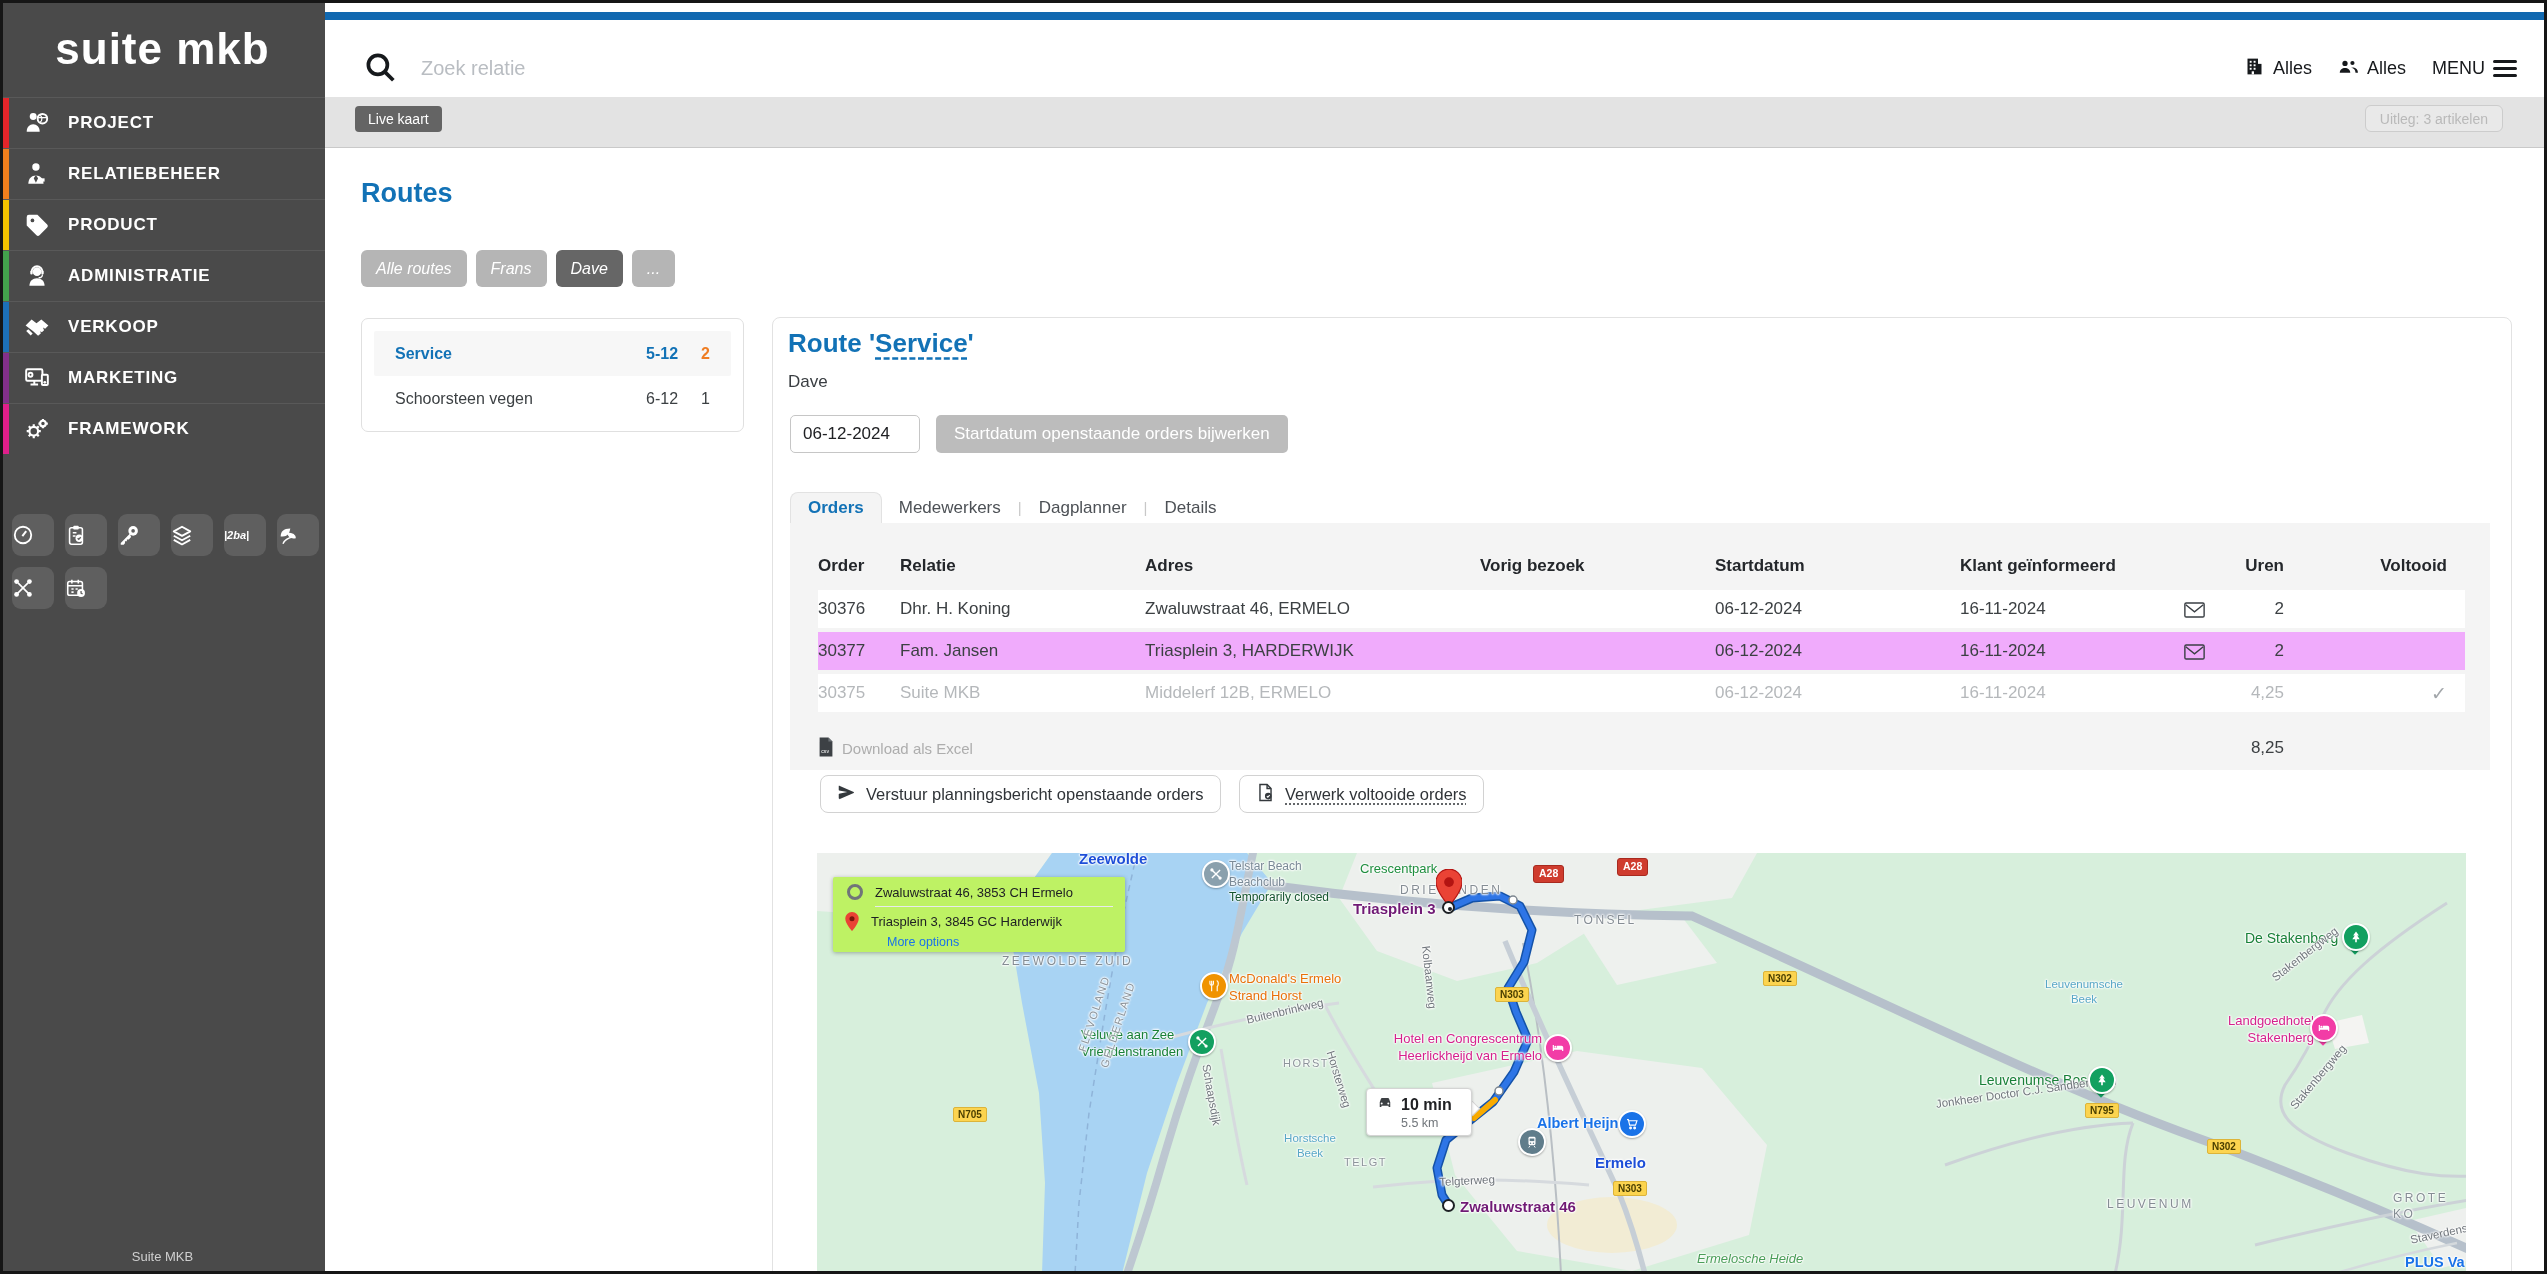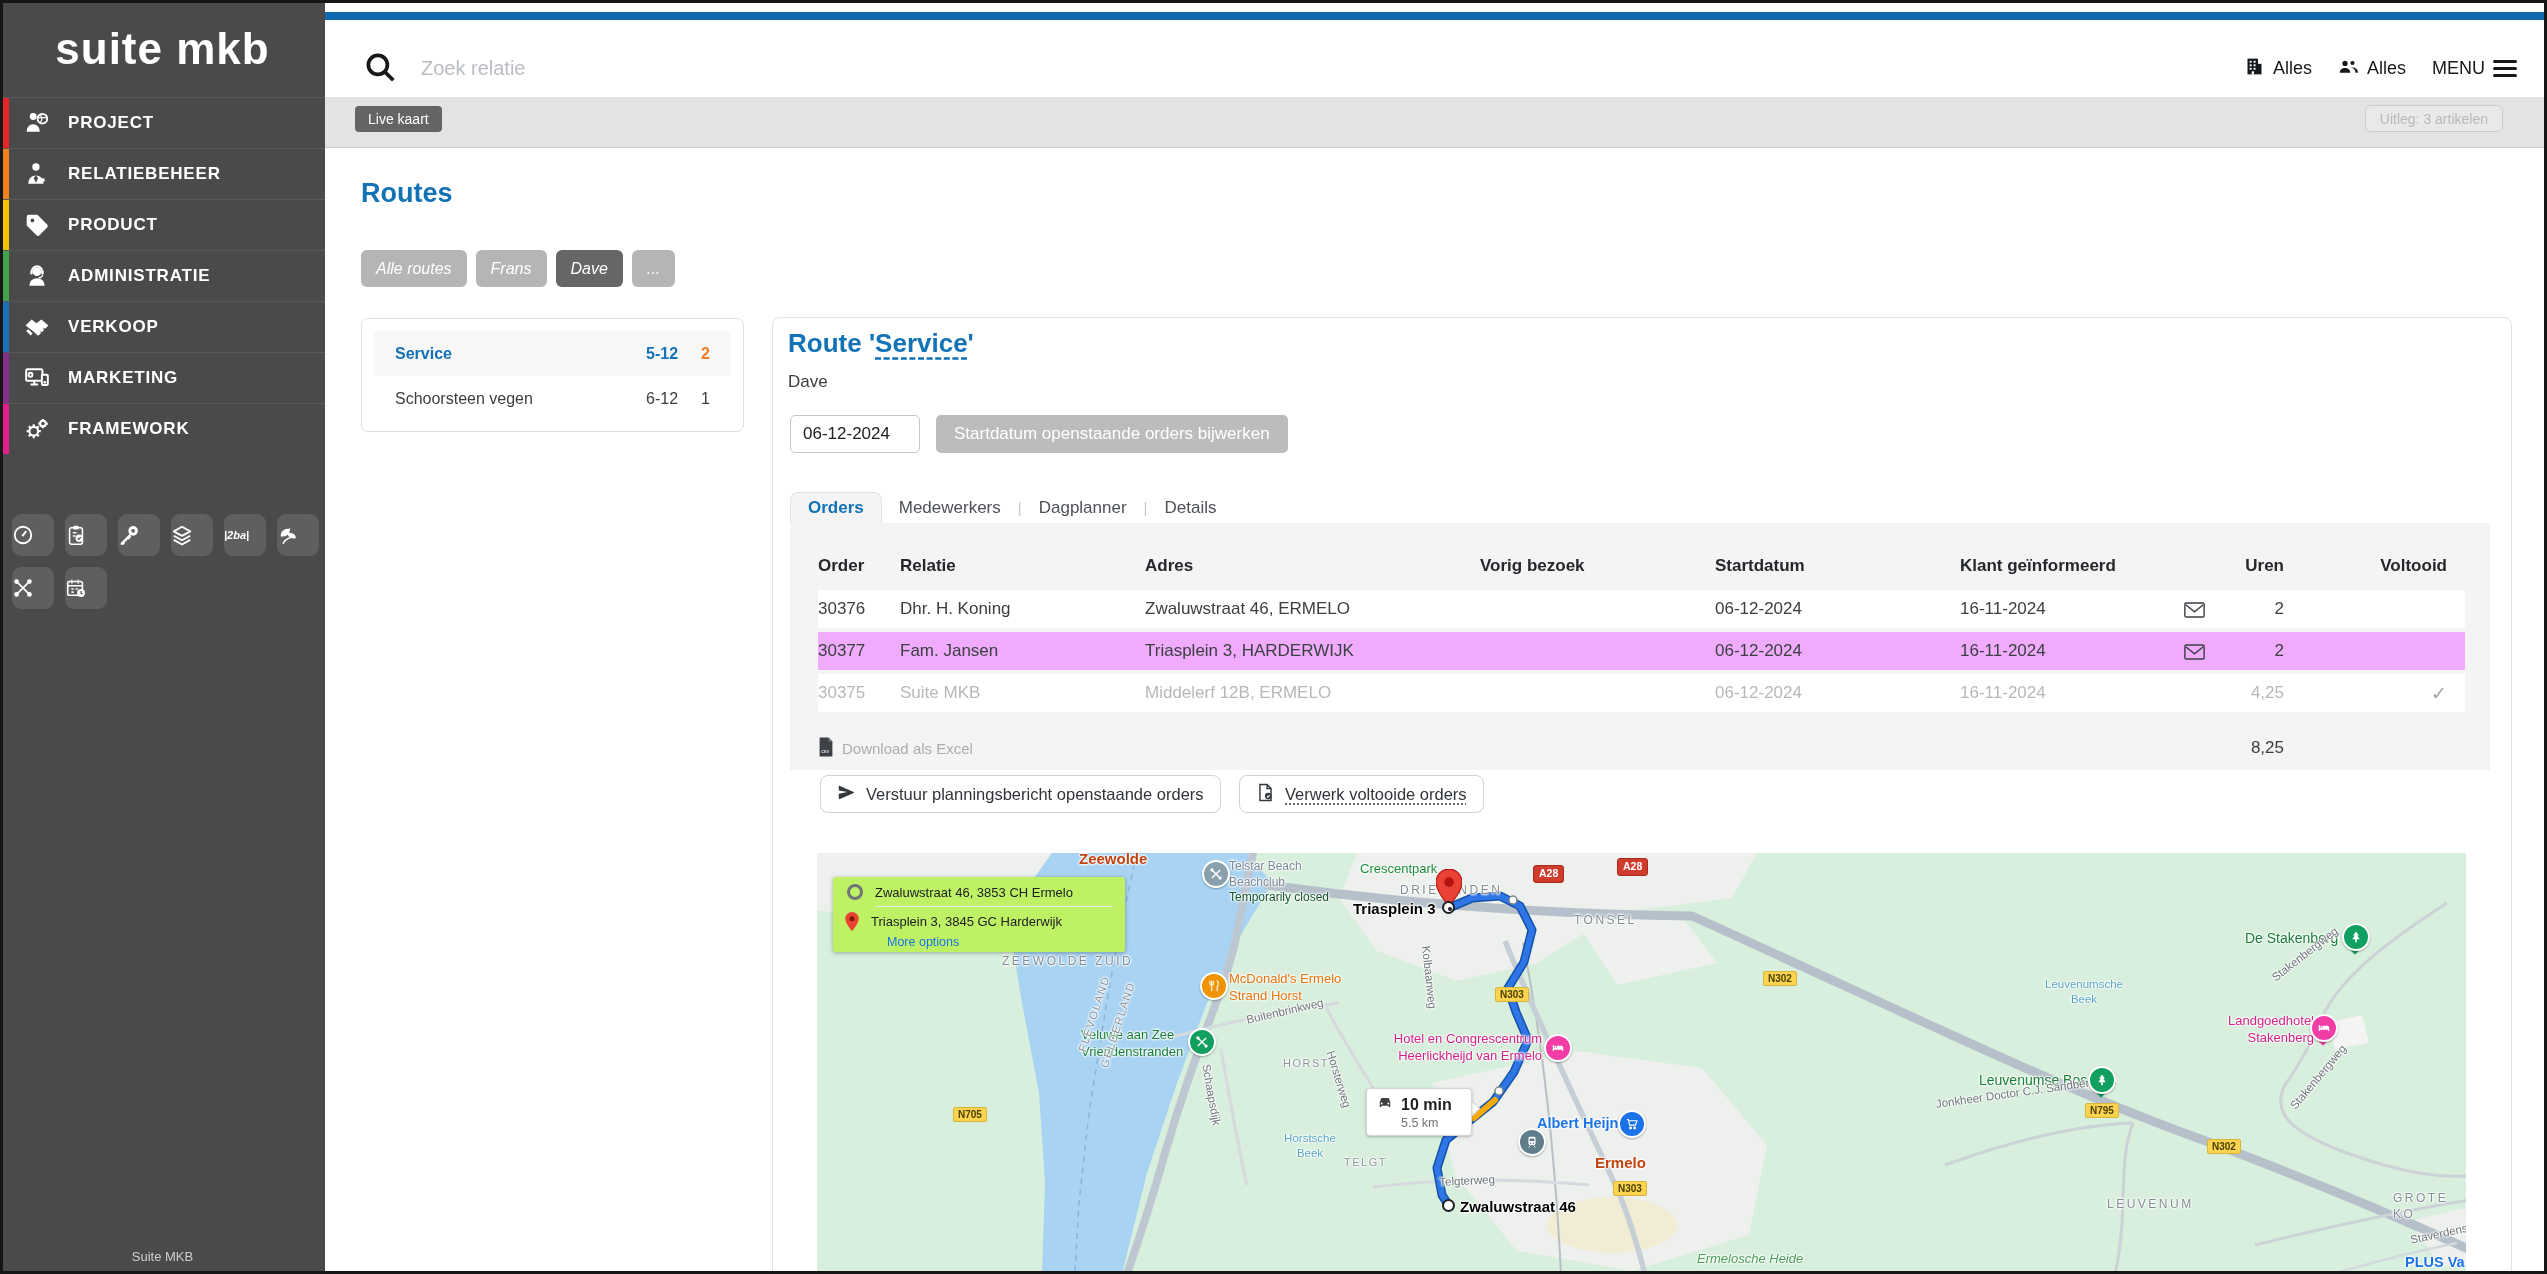--- a/index.html
+++ b/index.html
@@ -112,35 +112,35 @@
   .act-btn svg{width:19px;height:19px;}
   #act-1{left:820px;}
   #act-2{left:1239px;}
   #act-2 .act-lbl{text-decoration:underline dotted;text-underline-offset:4px;}
 
   
   #map{position:absolute;left:817px;top:853px;width:1649px;height:421px;background:#d7efdc;overflow:hidden;cursor:grab;}
   #map svg.base{position:absolute;left:0;top:0;}
   .m-lbl{position:absolute;white-space:pre-line;line-height:1.3;transform-origin:left top;
          text-shadow:0 1px 2px #fff,0 -1px 2px #fff,1px 0 2px #fff,-1px 0 2px #fff;}
-  .town{font-size:15px;font-weight:bold;color:#c2410c;}
+  .town{font-size:15px;font-weight:bold;color:#1d4ed8;}
   .area{font-size:12px;letter-spacing:2.5px;color:#858d94;}
   .area-sm{font-size:11px;letter-spacing:1.5px;color:#8d949b;}
   .park{font-size:13px;color:#1e8e3e;}
   .park-it{font-size:13px;color:#4a9e58;font-style:italic;}
   .road{font-size:11.5px;color:#70767c;}
   .water-lbl{font-size:11.5px;color:#58a7c6;text-align:center;}
   .poi-orange{font-size:13px;color:#e8710a;}
   .poi-green{font-size:13px;color:#188038;}
   .poi-green-lg{font-size:14px;color:#188038;}
   .poi-pink{font-size:13px;color:#d5218c;text-align:right;}
   .poi-blue-lg{font-size:14.5px;color:#1a73e8;font-weight:bold;}
   .poi-muted{font-size:12px;color:#7b8a97;}
   .poi-closed{font-size:12px;color:#14532d;}
-  .dest-lbl{font-size:15px;font-weight:bold;color:#000000;}
+  .dest-lbl{font-size:15px;font-weight:bold;color:#701a75;}
   .shield-a{background:#cf3c2e;color:#fff;font-size:10.5px;font-weight:bold;padding:1px 5px;border-radius:3px;
             text-shadow:none;border:1px solid #a82a1f;}
   .shield-n{background:#fcd44f;color:#4a3f00;font-size:10px;font-weight:bold;padding:0 4px;border-radius:2px;
             text-shadow:none;border:1px solid #dcb43a;}
   .poi-circle{position:absolute;width:24px;height:24px;border-radius:50%;border:2px solid #fff;
               box-shadow:0 1px 2px rgba(0,0,0,.3);display:flex;align-items:center;justify-content:center;}
   .poi-circle svg{width:14px;height:14px;}
   .pin-tail{position:absolute;width:8px;height:8px;transform:rotate(45deg);}
   .ring-marker{position:absolute;width:13px;height:13px;background:#fff;border-radius:50%;box-sizing:border-box;}
 

